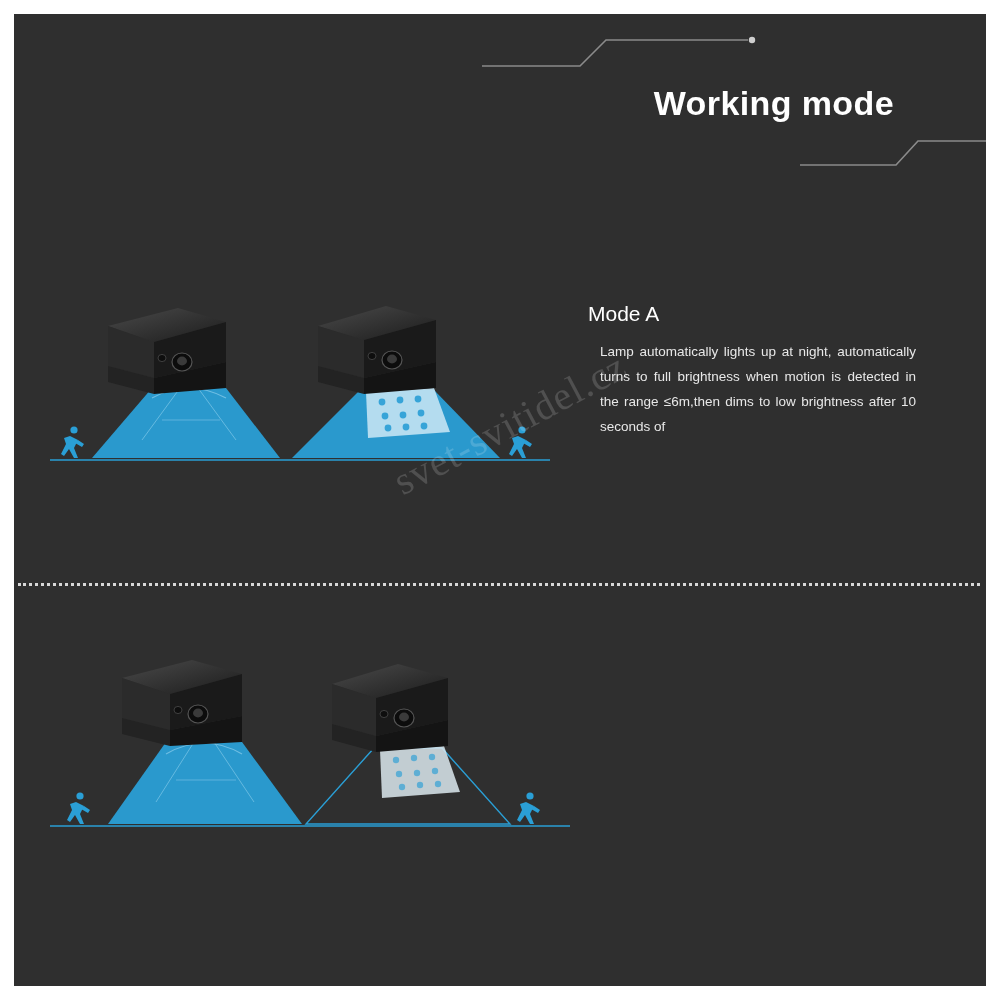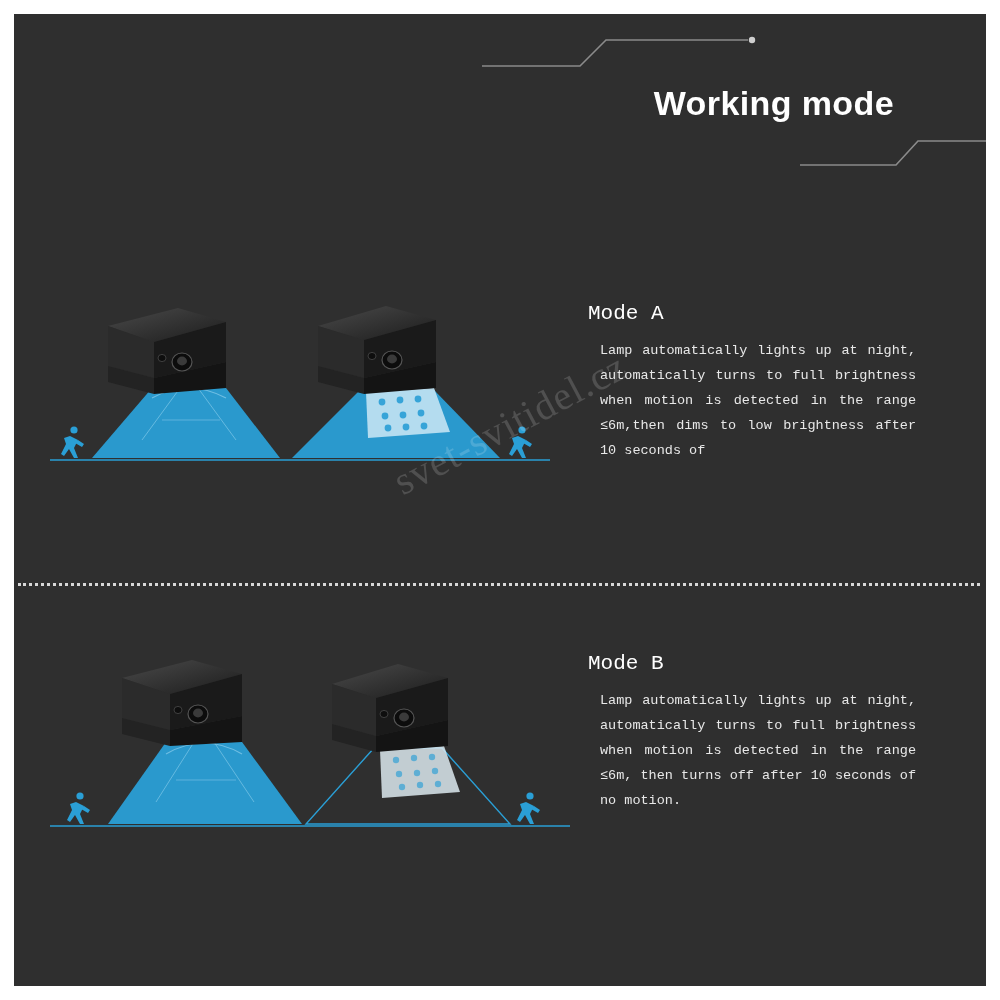--- a/index.html
+++ b/index.html
@@ -42,21 +42,20 @@
     font-size: 34px;
     font-weight: bold;
     letter-spacing: 0.4px;
     color: #ffffff;
   }
 
   
   .mode-block {
     position: absolute;
     width: 340px;
-    font-family: Liberation Mono, monospace;
   }
   .mode-a { left: 588px; top: 302px; }
   .mode-b { left: 588px; top: 652px; }
   .mode-heading {
     font-size: 21px;
     color: #ffffff;
     margin: 0 0 14px 0;
     font-weight: normal;
   }
   .mode-body {
@@ -252,24 +251,20 @@
       <path d="M496,172 L504,176 L500,184 L504,194 L500,194 L495,185 L490,192 L487,190 L492,180 L490,174 Z"></path>
       <path d="M504,176 L510,180 L508,183 L501,179 Z"></path>
     </g>
   </svg>
 
   <div class="mode-block mode-a">
     <h2 class="mode-heading">Mode A</h2>
     <p class="mode-body">Lamp automatically lights up at night, automatically turns to full brightness when motion is detected in  the range ≤6m,then dims to low brightness after 10 seconds of</p>
   </div>
 
-  <div class="mode-block mode-b">
-    <h2 class="mode-heading">Mode B</h2>
-    <p class="mode-body">Lamp automatically lights up at night, automatically turns to full brightness  when motion is detected in the range  ≤6m, then turns off after 10 seconds of no motion.</p>
-  </div>
 
   <div class="divider"></div>
 
   <div class="watermark">svet-svitidel.cz</div>
 
   <div class="frame-top"></div>
   <div class="frame-bottom"></div>
   <div class="frame-left"></div>
   <div class="frame-right"></div>
 

